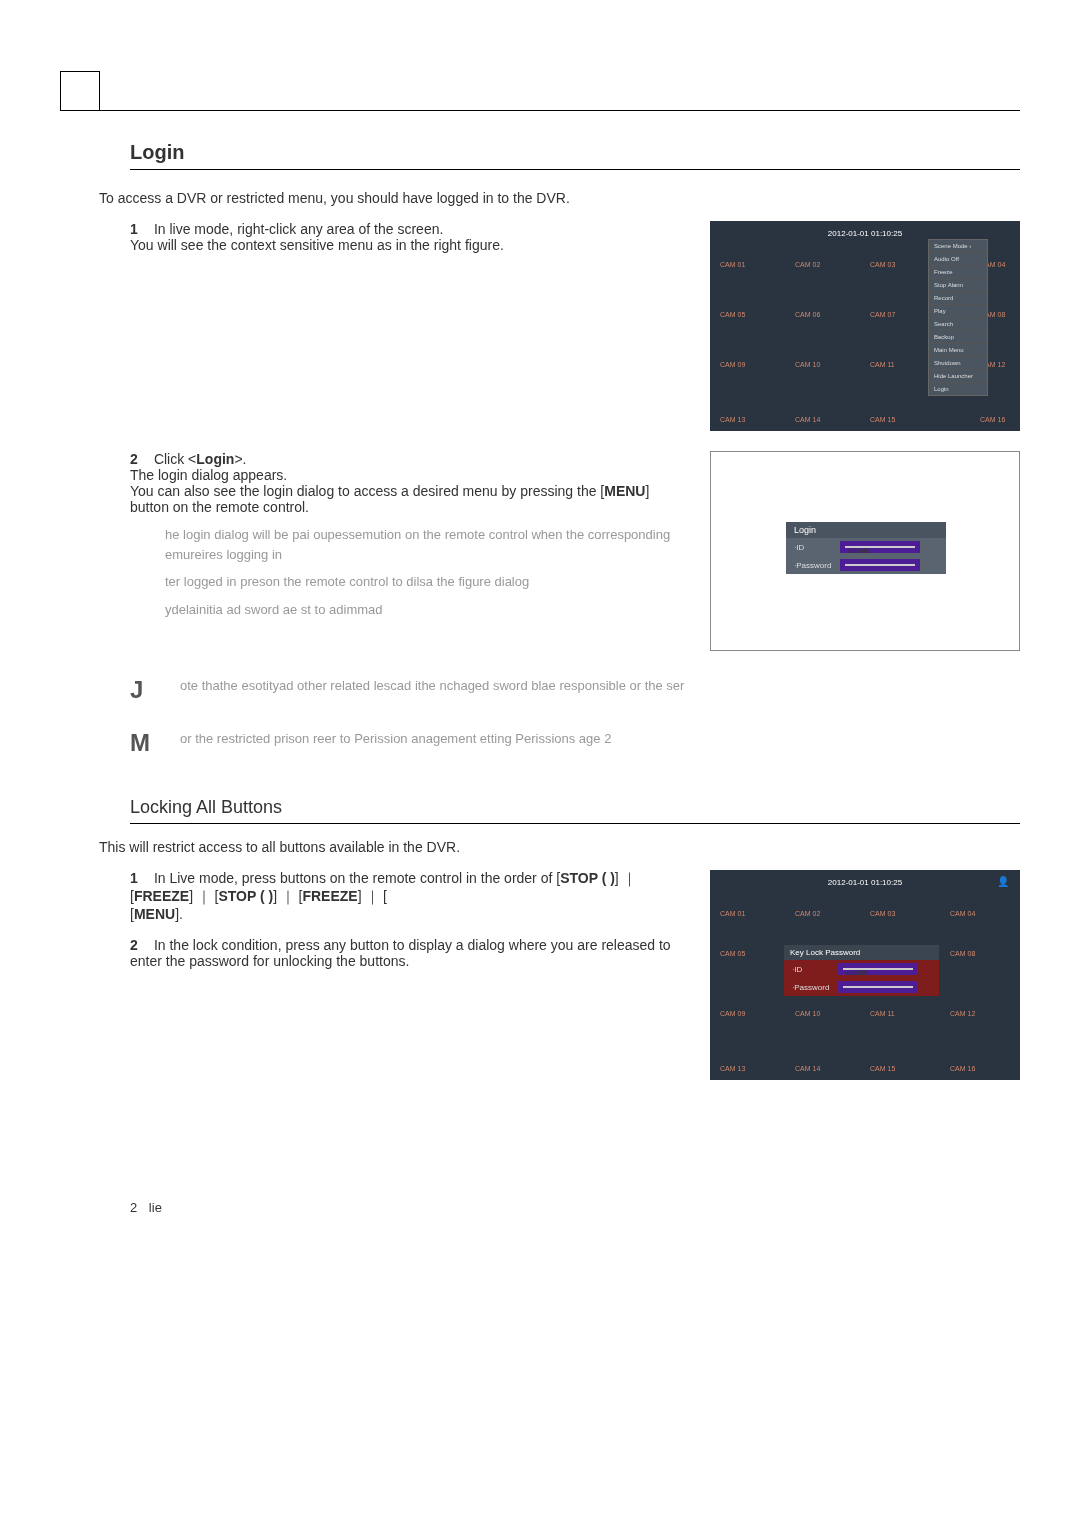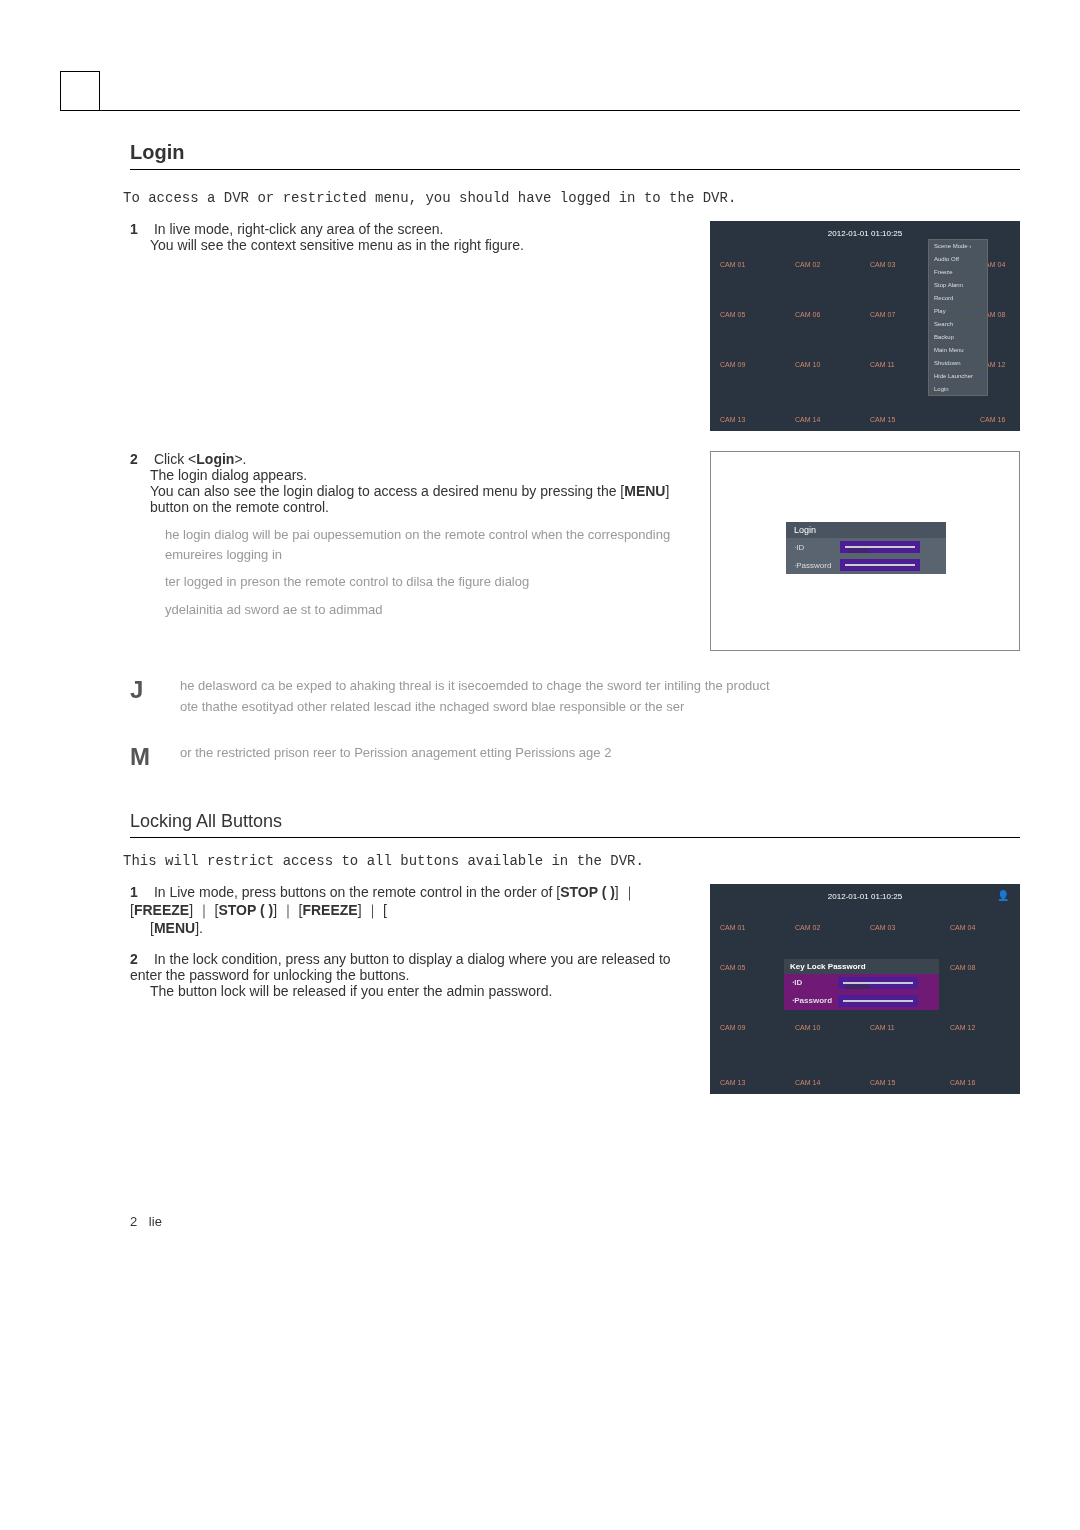--- a/index.html
+++ b/index.html
@@ -32,23 +32,22 @@
       font-weight: bold;
       margin-bottom: 5px;
       margin-left: 70px;
     }
     .section-rule {
       border-bottom: 1px solid #000;
       margin-bottom: 20px;
       margin-left: 70px;
     }
     .intro-text {
-      margin-left: 63px;
+      margin-left: 39px;
       margin-bottom: 15px;
-      font-family: Liberation Mono, monospace;
     }
     .content-row {
       display: flex;
       margin-left: 70px;
       margin-bottom: 20px;
       gap: 20px;
       justify-content: space-between;
     }
     .text-col {
       flex: 1;
@@ -58,21 +57,20 @@
     }
     .step-num {
       font-weight: bold;
       display: inline-block;
       width: 20px;
     }
     .step-text {
       display: inline;
     }
     .step-indent {
-      margin-left: 20px;
     }
     .sub-text {
       color: #999;
       margin-left: 35px;
       margin-top: 8px;
       font-size: 13px;
       line-height: 1.5;
     }
     .note-row {
       display: flex;
@@ -197,22 +195,21 @@
       background: #2a3440;
       position: relative;
       font-size: 7px;
       color: #d0d0d0;
     }
     .keylock-box {
       position: absolute;
       top: 75px;
       left: 74px;
       width: 155px;
-      background: #701a75;
-      font-weight: bold;
+      background: #7f1d1d;
     }
     .keylock-title {
       background: #3a4550;
       color: #fff;
       font-size: 8px;
       padding: 3px 6px;
     }
     .keylock-row {
       display: flex;
       padding: 3px 8px;
@@ -331,21 +328,20 @@
           <span class="login-input"></span>
         </div>
       </div>
     </div>
   </div>
 </div>
 
 <div class="note-row">
   <div class="note-icon">J</div>
   <div class="note-text">
-    <div>he delasword ca be exped to ahaking threal is it isecoemded to chage the sword ter intiling the product</div>
     <div>ote thathe esotityad other related lescad ithe nchaged sword blae responsible or the ser</div>
   </div>
 </div>
 
 <div class="note-row">
   <div class="note-icon">M</div>
   <div class="note-text">
     <span>or the restricted prison reer to Perission anagement  etting Perissions age 2</span>
   </div>
 </div>
@@ -362,21 +358,20 @@
       <span class="step-text">
         <span>In Live mode, press buttons on the remote control in the order of [</span><span class="bold">STOP (  )</span><span>] ｜ [</span><span class="bold">FREEZE</span><span>] ｜ [</span><span class="bold">STOP (  )</span><span>] ｜ [</span><span class="bold">FREEZE</span><span>] ｜ [</span>
       </span>
       <div class="step-indent">
         <span>[<span class="bold">MENU</span><span>].</span></span>
       </div>
     </div>
     <div class="step-block" style="margin-top:15px;">
       <span class="step-num">2</span>
       <span class="step-text">In the lock condition, press any button to display a dialog where you are released to enter the password for unlocking the buttons.</span>
-      <div class="step-indent">The button lock will be released if you enter the admin password.</div>
     </div>
   </div>
   <div class="image-col">
     <div class="dvr-shot3">
       <div class="dvr-timestamp-top">2012-01-01 01:10:25</div>
       <div class="dvr-person-icon-tr">👤</div>
       <div class="cam-grid">
         <div class="cam-cell" style="top:20px;left:10px">CAM 01</div>
         <div class="cam-cell" style="top:20px;left:85px">CAM 02</div>
         <div class="cam-cell" style="top:20px;left:160px">CAM 03</div>

